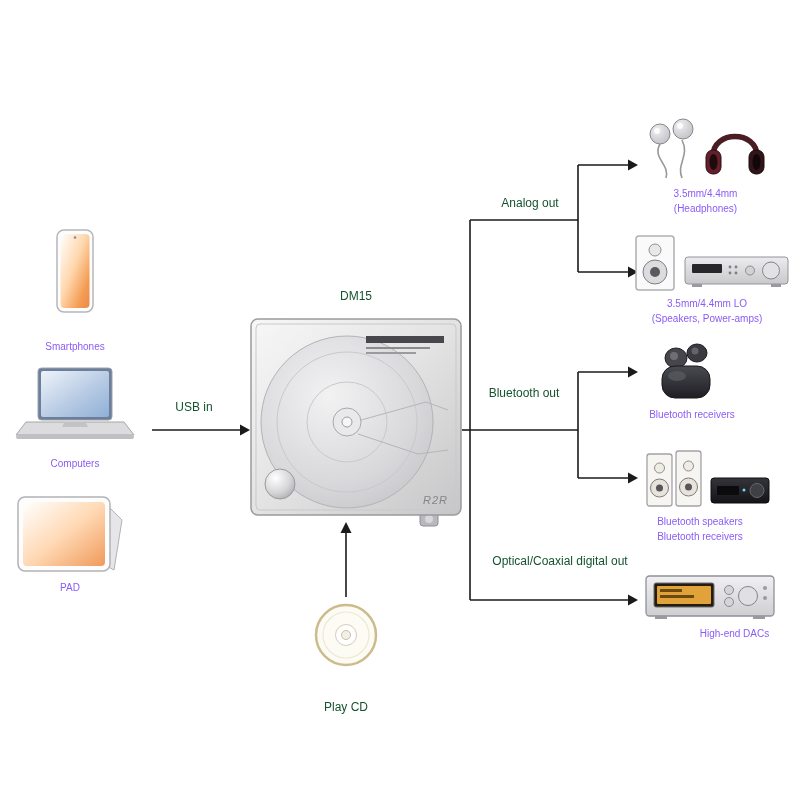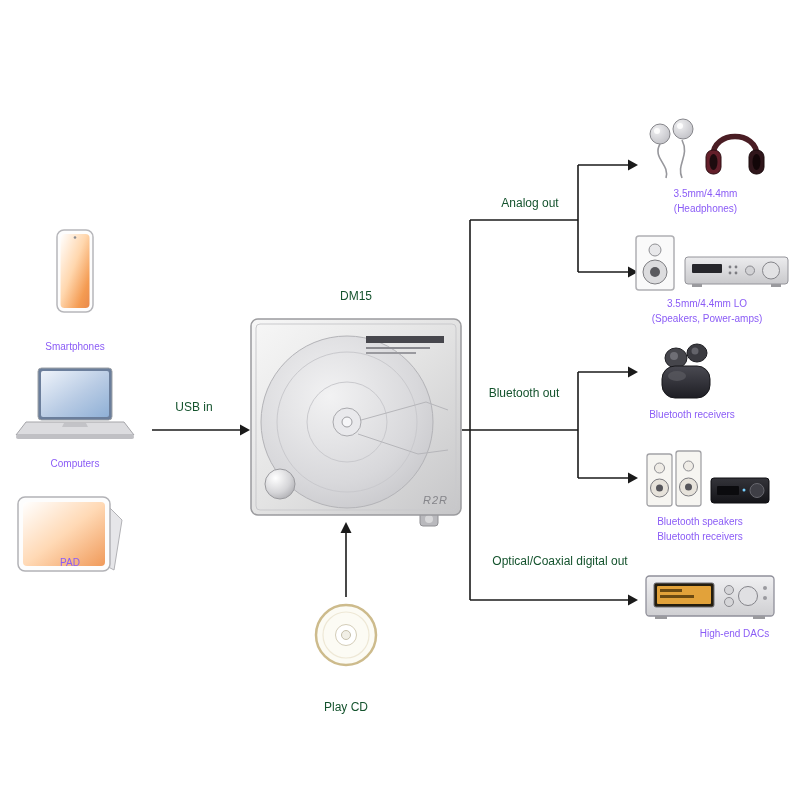--- a/index.html
+++ b/index.html
@@ -97,21 +97,21 @@
       <linearGradient id="tabScr" x1="0" y1="0" x2="1" y2="1">
         <stop offset="0" stop-color="#ffffff"></stop>
           <stop offset="0.5" stop-color="#ffd9b5"></stop>
         <stop offset="1" stop-color="#f09a5a"></stop>
       </linearGradient>
     </defs>
     <path d="M95 16 L107 28 L99 78 L84 70 Z" fill="#e6e6e9" stroke="#b2b2b6"></path>
     <rect x="3" y="5" width="92" height="74" rx="7" fill="#fdfdfd" stroke="#b2b2b6" stroke-width="1.5"></rect>
     <rect x="8" y="10" width="82" height="64" rx="4" fill="url(#tabScr)"></rect>
   </svg>
-  <div class="abs caption" style="left:15px;top:556px;width:110px;">PAD</div>
+  <div class="abs caption" style="left:15px;top:581px;width:110px;">PAD</div>
 
   <div class="abs section-label" style="left:148px;top:400px;width:92px;">USB in</div>
 
   <div class="abs section-label" style="left:250px;top:289px;width:212px;">DM15</div>
 
   <svg class="abs" style="left:250px;top:318px;" width="212" height="212" viewBox="0 0 212 212">
     <defs>
       <linearGradient id="devBody" x1="0" y1="0" x2="1" y2="1">
         <stop offset="0" stop-color="#f7f7f7"></stop>
           <stop offset="0.5" stop-color="#e3e3e3"></stop>

